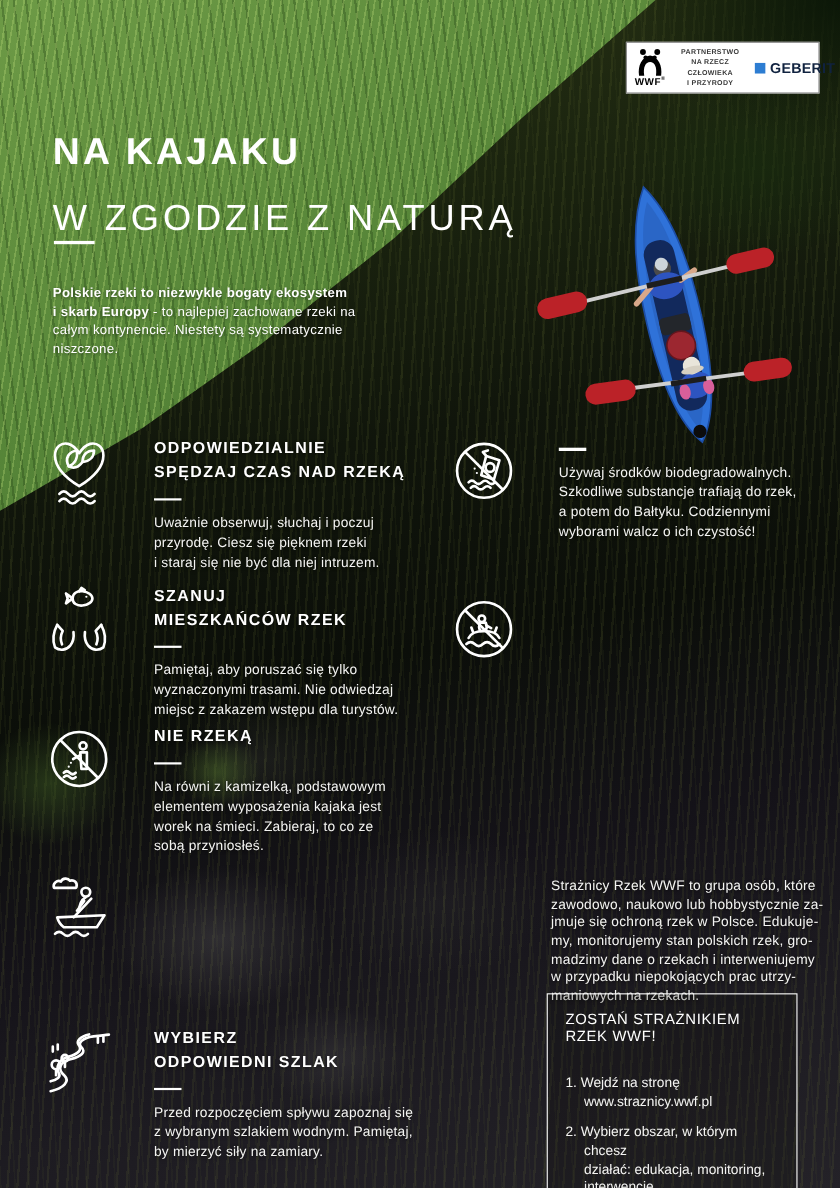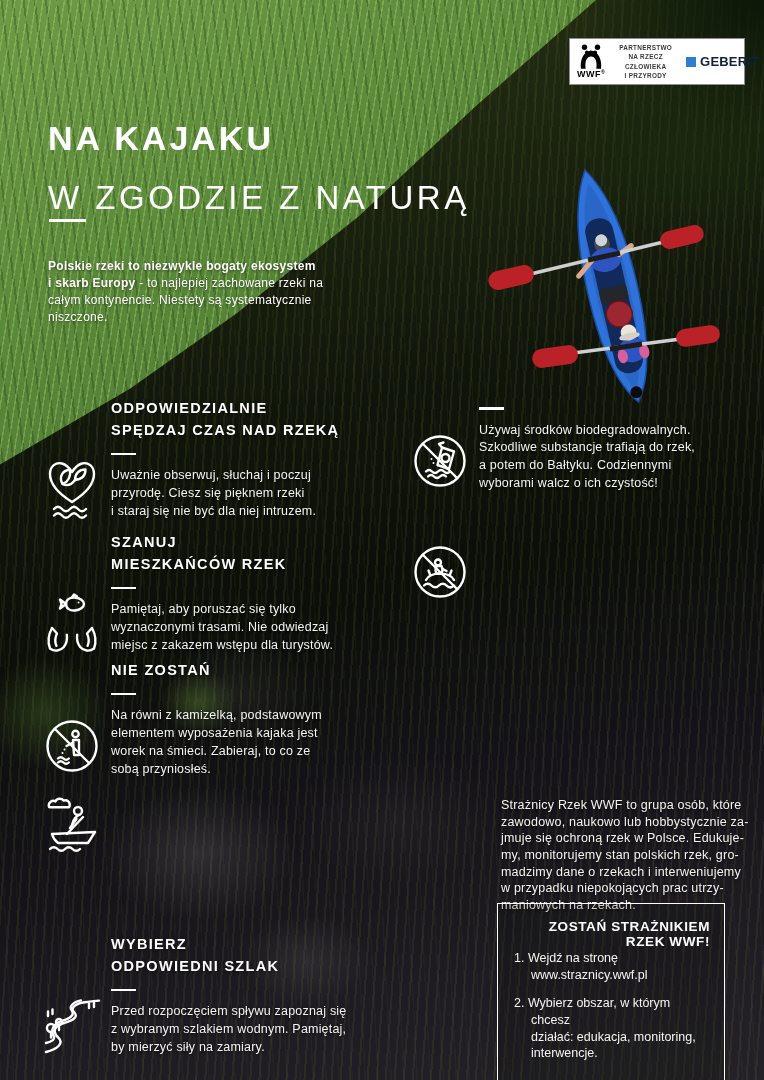--- a/index.html
+++ b/index.html
@@ -61,21 +61,21 @@
   .title2{position:absolute;left:48px;top:152px;font-size:33px;font-weight:300;letter-spacing:3.5px;}
   .title-dash{position:absolute;left:49px;top:219px;width:37px;height:3px;background:#fff;}
   .intro{
     position:absolute;left:48px;top:246px;width:424px;
     font-size:12px;line-height:1.43;letter-spacing:.3px;white-space:pre-line;
     text-shadow:0 1px 3px rgba(0,0,0,.45);
   }
   .intro b{font-weight:700;}
 
   
-  .tip{position:absolute;display:flex;gap:7px;align-items:flex-end;}
+  .tip{position:absolute;display:flex;gap:36px;align-items:flex-start;}
   .tip-icon{width:64px;height:64px;flex:0 0 64px;}
   .tip-icon svg{width:64px;height:64px;display:block;}
   .tip-text{width:262px;}
   .tip-text h3{
     margin:2px 0 0 0;font-size:14.5px;font-weight:700;letter-spacing:1.3px;
     line-height:1.5;white-space:pre-line;text-shadow:0 1px 3px rgba(0,0,0,.5);
   }
   .sec-dash{width:25px;height:2.5px;background:#fff;margin:11px 0 12px 0;}
   .tip-text p{
     margin:0;font-size:12.5px;line-height:1.42;letter-spacing:.2px;white-space:pre-line;
@@ -86,21 +86,21 @@
     position:absolute;left:497px;top:793px;width:256px;margin:4px;
     font-size:12.5px;line-height:1.33;letter-spacing:.2px;white-space:pre-line;
     color:#f4f4f2;text-shadow:0 1px 3px rgba(0,0,0,.55);
   }
 
   .join-box{
     position:absolute;left:497px;top:903px;width:228px;box-sizing:border-box;
     border:1.5px solid #fff;padding:15px 14px 10px 16px;
     background:rgba(10,12,8,.18);
   }
-  .join-box h4{margin:0 0 1px 0;font-size:13.5px;font-weight:700;letter-spacing:.6px;text-align:right;}
+  .join-box h4{margin:0 0 27px 0;font-size:13.5px;font-weight:400;letter-spacing:.6px;}
   .join-box p{
     margin:0 0 11px 0;font-size:12.5px;line-height:1.35;white-space:pre-line;
     padding-left:17px;text-indent:-17px;color:#f4f4f2;
   }
   .icon-stroke{stroke:#fff;stroke-width:2.4;fill:none;stroke-linecap:round;stroke-linejoin:round;}
 </style>
 </head>
 <body>
 
 <div class="poster">
@@ -234,21 +234,21 @@
         <circle cx="35.5" cy="20" r="3.2"></circle>
         <path d="M33 26 L39 26 L39 41 L34 41 Z"></path>
         <path d="M33 28.5 L26.5 32"></path>
         <circle cx="24.5" cy="35.5" r="1" fill="#fff" stroke="none"></circle>
         <circle cx="22.5" cy="39" r="1" fill="#fff" stroke="none"></circle>
         <path d="M18 44.5 C19.8 42.7 21.6 42.7 23.4 44.5 C25.2 46.3 27 46.3 28.8 44.5"></path>
         <path d="M18 48.5 C19.8 46.7 21.6 46.7 23.4 48.5 C25.2 50.3 27 50.3 28.8 48.5"></path>
       </svg>
     </div>
     <div class="tip-text">
-      <h3>NIE ZOSTAŃ</h3>
+      <h3>NIE RZEKĄ</h3>
       <div class="sec-dash"></div>
       <p>Na równi z kamizelką, podstawowym
 elementem wyposażenia kajaka jest
 worek na śmieci. Zabieraj, to co ze
 sobą przyniosłeś.</p>
     </div>
   </section>
 
   <section class="tip" style="left:40px;top:792px;">
     <div class="tip-icon">

